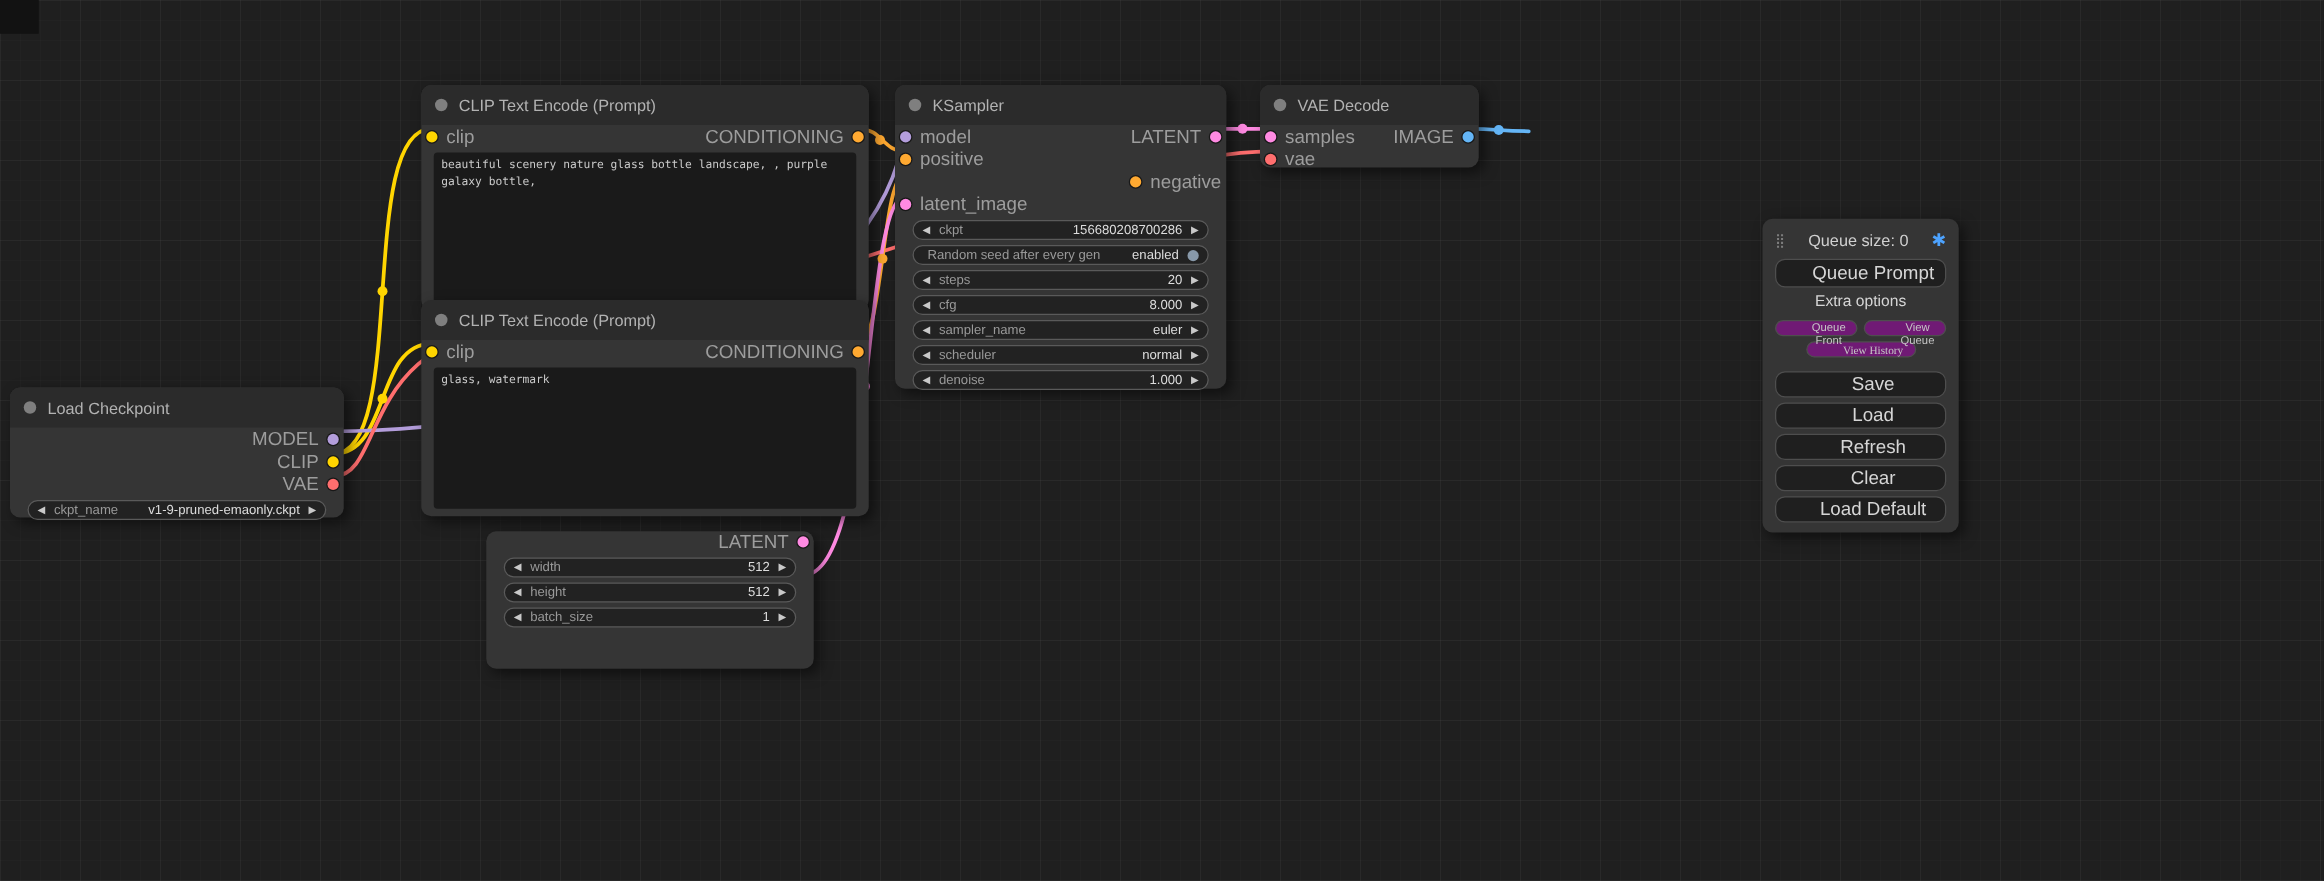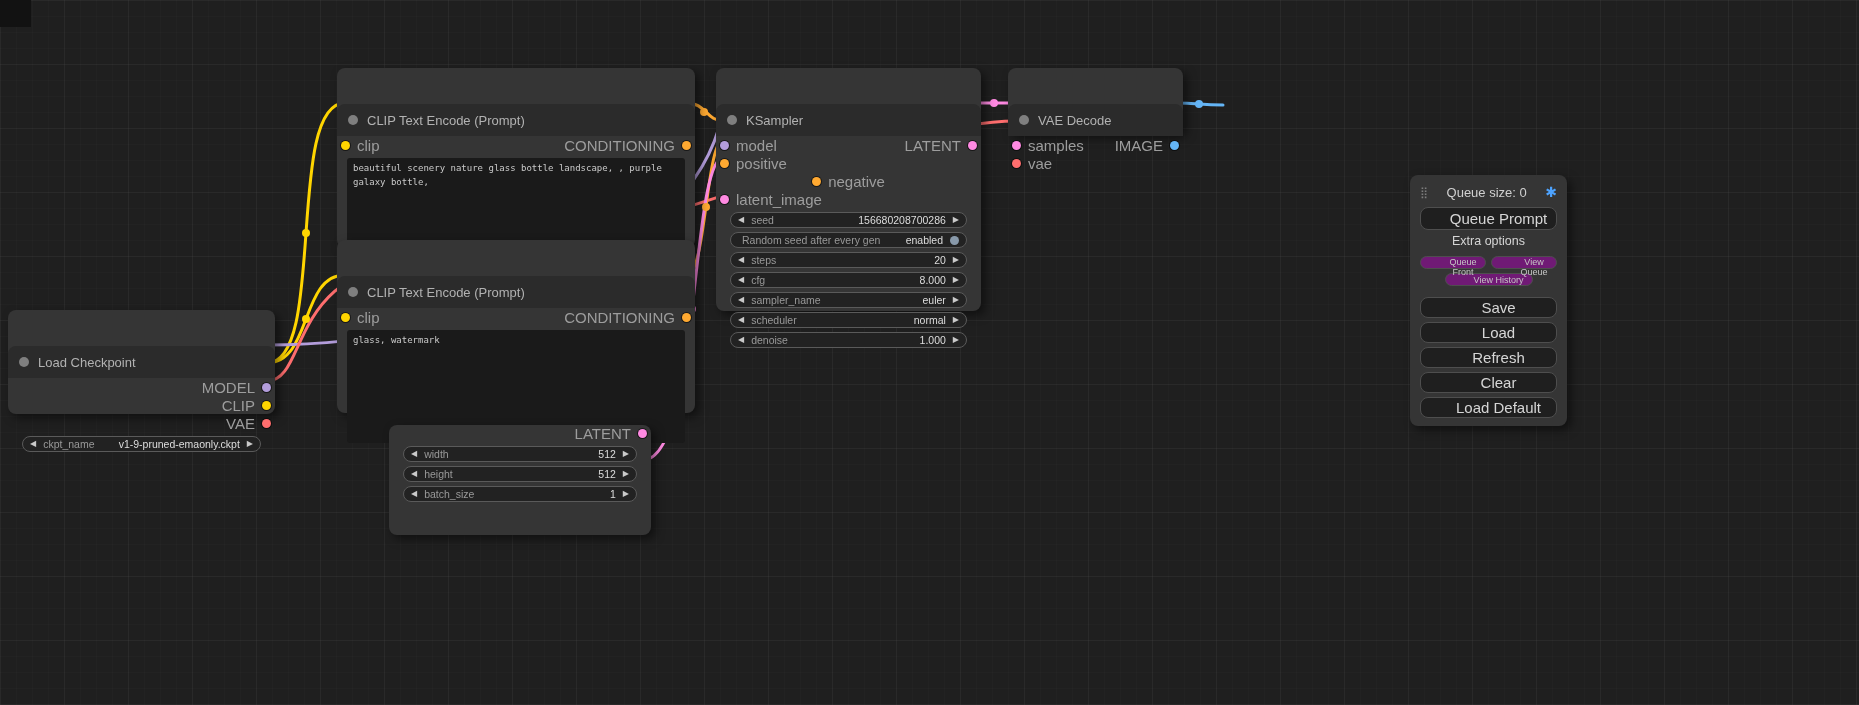--- a/index.html
+++ b/index.html
@@ -16,21 +16,21 @@
     background-size:16px 16px,16px 16px,64px 64px,64px 64px; }
 
   .corner { position:absolute; left:0; top:0; width:31px; height:27px; background:#121212; }
 
   .wires { position:absolute; left:0; top:0; z-index:1; pointer-events:none; }
   .wire { fill:none; stroke-width:3; stroke-linecap:round; }
 
   .node { position:absolute; background:#353535; border-radius:8px; z-index:2;
     box-shadow:4px 4px 10px rgba(0,0,0,.5); }
   .ntitle { height:26px; background:#2b2b2b; border-radius:8px 8px 0 0;
-    display:flex; align-items:center; padding:16px 11px; gap:9px;margin-top:36px; }
+    display:flex; align-items:center; padding:16px 11px; gap:9px; }
   .ndot { width:10px; height:10px; border-radius:50%; background:#7f7f7f; flex:none; }
   .ntext { color:#b2b2b2; font-size:13px; white-space:nowrap; }
   .nbody { position:relative; padding:0 4px 6px; }
 
   .srow { display:flex; align-items:center; height:18px; justify-content:space-between; }
   .srow.end { justify-content:flex-end; }
   .slot { display:flex; align-items:center; gap:7px; color:#9d9d9d; font-size:15px; }
   .port { width:9px; height:9px; border-radius:50%; flex:none; box-shadow:0 0 0 1px rgba(0,0,0,.55); }
   .p-model { background:#B39DDB; } .p-clip { background:#FFD500; } .p-vae { background:#FF6E6E; }
   .p-cond { background:#FFA931; } .p-latent { background:#FF8AE2; } .p-image { background:#64B5F6; }
@@ -58,21 +58,21 @@
   .btn { display:block; width:100%; background:#1f1f1f; border:1px solid #4e4e4e;
     border-radius:8px; color:#d6d6d6; font-size:15px; text-align:center; height:21px;
     line-height:18px; margin-top:4px; }
   .btn.qp { height:23px; line-height:20px; margin-top:0; }
   .extra { display:flex; justify-content:center; align-items:center; gap:7px;
     color:#d6d6d6; font-size:12.5px; margin-top:8px; height:12px;flex-direction:column; }
   .checkbox { width:11px; height:11px; background:#e8e8e8; border-radius:2px; }
   .row2 { display:flex; gap:5px; margin-top:6px; }
   .pill { flex:1; background:#701a75; border:1px solid #4e4e4e; border-radius:9px;
     color:#c6c6c6; font-size:9px; text-align:center; height:13px; line-height:10px; }
-  .pill.center { display:block; flex:none; width:88px; margin:4px auto 0; }
+  .pill.center { display:block; flex:none; width:88px; margin:4px auto 0;font-family:Liberation Serif, serif; }
   .btn-stack { margin-top:11px; }
 </style>
 </head>
 <body>
 
 <div id="app">
   <div class="canvas"></div>
   <div class="corner"></div>
 
   <svg class="wires" width="1859" height="705" viewBox="0 0 1859 705">
@@ -211,35 +211,35 @@
           <span>LATENT</span>
           <span class="port p-latent"></span>
         </div>
       </div>
       <div class="srow" style="justify-content:flex-start">
         <div class="slot">
           <span class="port p-cond"></span>
           <span>positive</span>
         </div>
       </div>
-      <div class="srow" style="justify-content:center">
+      <div class="srow" style="justify-content:flex-end">
         <div class="slot">
           <span class="port p-cond"></span>
           <span>negative</span>
         </div>
       </div>
       <div class="srow" style="justify-content:flex-start">
         <div class="slot">
           <span class="port p-latent"></span>
           <span>latent_image</span>
         </div>
       </div>
       <div class="widget">
         <span class="arrow">◀</span>
-        <span class="wname">seed</span>
+        <span class="wname">ckpt</span>
         <span class="wval">156680208700286</span>
         <span class="arrow">▶</span>
       </div>
       <div class="widget">
         <span class="wname" style="margin-left:4px">Random seed after every gen</span>
         <span class="wval">enabled</span>
         <span class="tdot"></span>
       </div>
       <div class="widget">
         <span class="arrow">◀</span>

